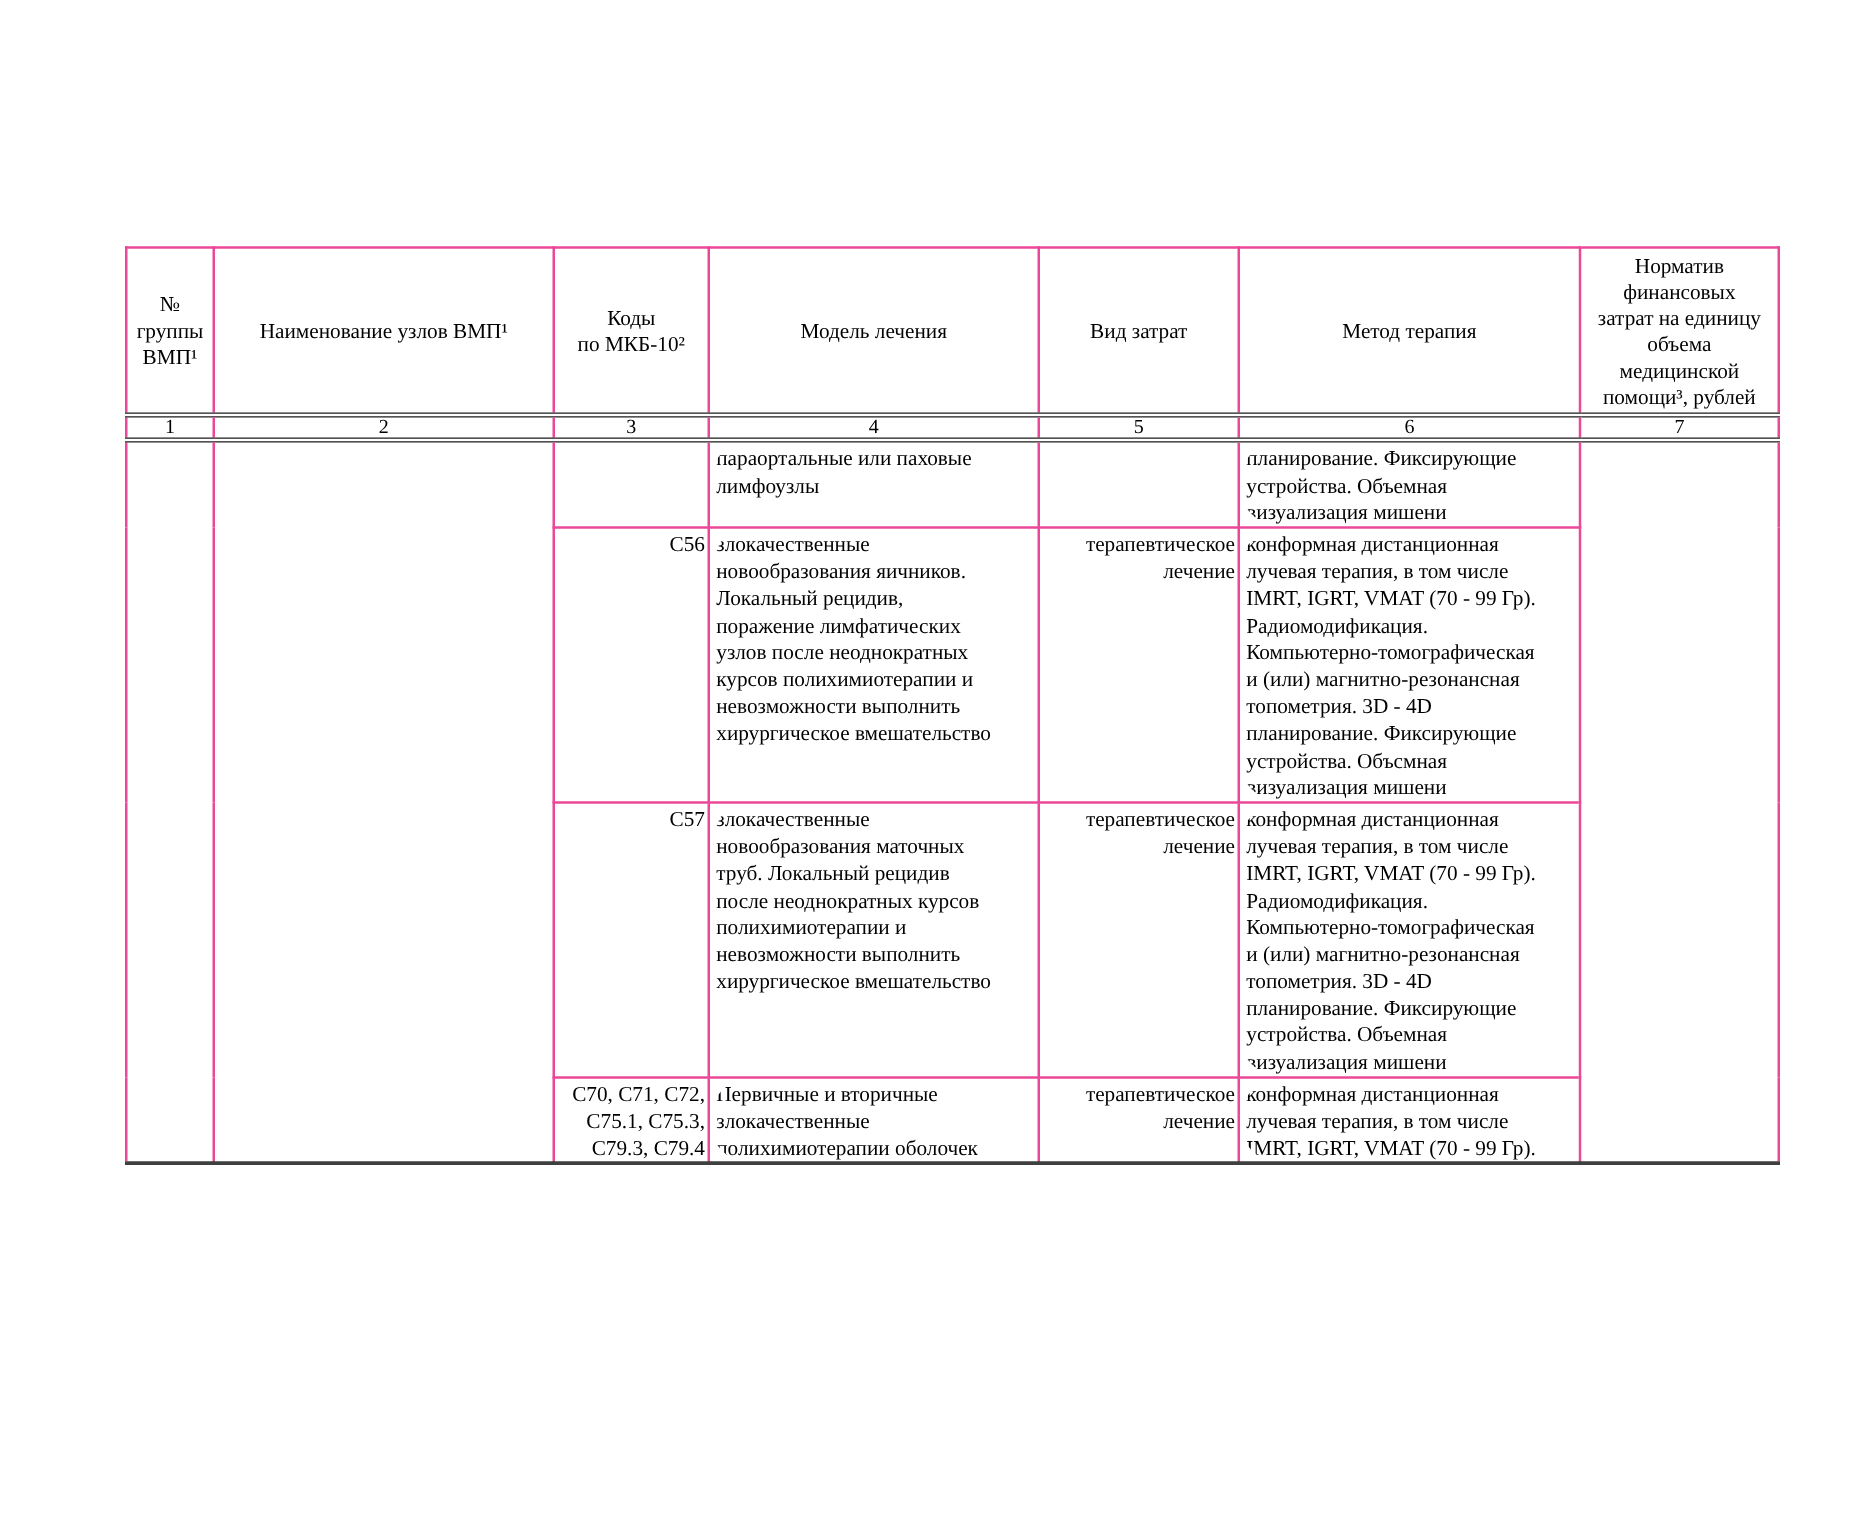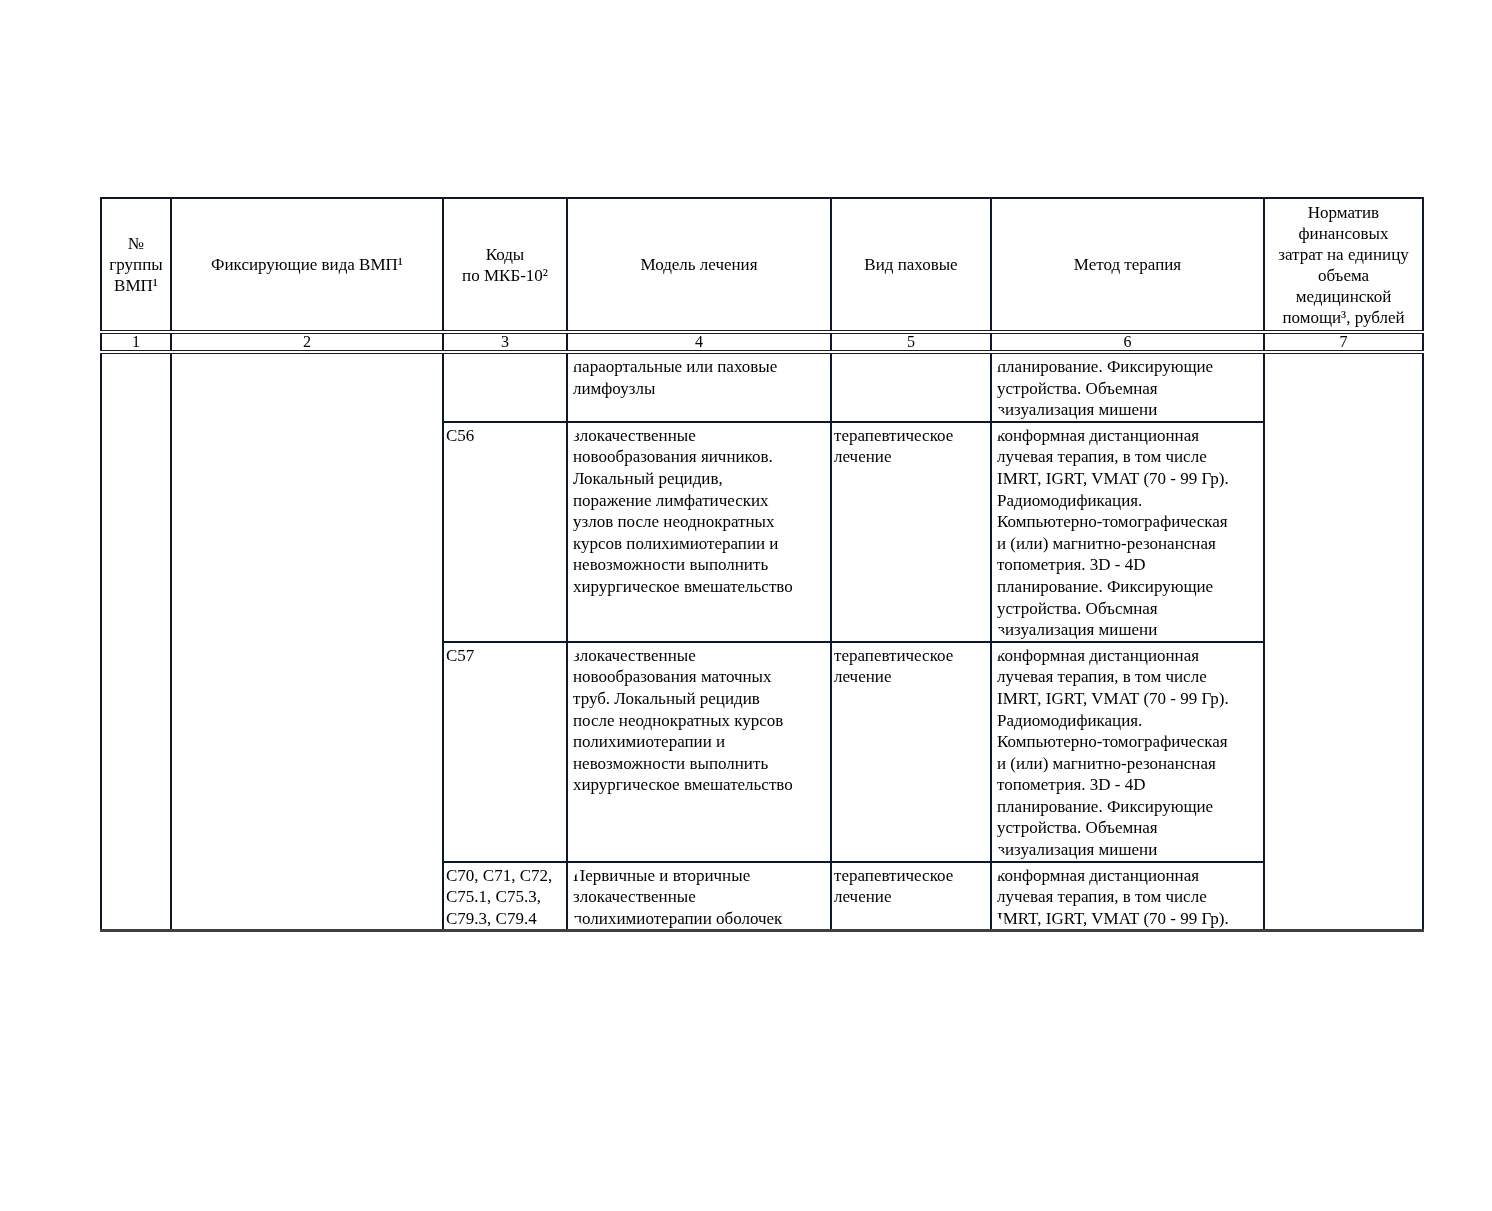--- a/index.html
+++ b/index.html
@@ -20,21 +20,21 @@
     left: 100px;
     top: 197px;
     width: 1322px;
     table-layout: fixed;
     border-collapse: collapse;
     border: 2px solid #1c1c1c;
     border-bottom: 3px solid #3f3f3f;
   }
   table.vmp th,
   table.vmp td {
-    border: 2px solid #0f172a;
+    border: 2px solid #ec4899;
     overflow: hidden;
     font-weight: normal;
     box-sizing: border-box;
   }
   
   tr.r-head { height: 134px; }
   tr.r-head th {
     vertical-align: middle;
     text-align: center;
     font-size: 17px;
@@ -58,21 +58,21 @@
   tr.r-b { height: 217px; }
   tr.r-c { height: 219px; }
   tr.r-d { height: 65px; }
   td.cell {
     vertical-align: top;
     font-size: 17px;
     line-height: 21.6px;
     white-space: pre-line;
   }
   td.tal { text-align: left;   padding: 2px 3px 0 5px; border-radius: 31px; }
-  td.tac { text-align: left; padding: 2px 2px 0 2px; }
+  td.tac { text-align: right; padding: 2px 2px 0 2px; }
 </style>
 </head>
 <body>
 
 <div class="page">
   <table class="vmp">
     <colgroup>
       <col style="width:70px">
       <col style="width:272px">
       <col style="width:124px">
@@ -80,25 +80,25 @@
       <col style="width:160px">
       <col style="width:273px">
       <col style="width:159px">
     </colgroup>
 
     <tbody>
         <tr class="r-head">
       <th>№
 группы
 ВМП¹</th>
-      <th>Фиксирующие вида ВМП¹</th>
+      <th>Наименование узлов ВМП¹</th>
       <th>Коды
 по МКБ-10²</th>
       <th>Модель лечения</th>
-      <th>Вид паховые</th>
+      <th>Вид затрат</th>
       <th>Метод терапия</th>
       <th>Норматив
 финансовых
 затрат на единицу
 объема
 медицинской
 помощи³, рублей</th>
     </tr>
 
     <tr class="r-num">

